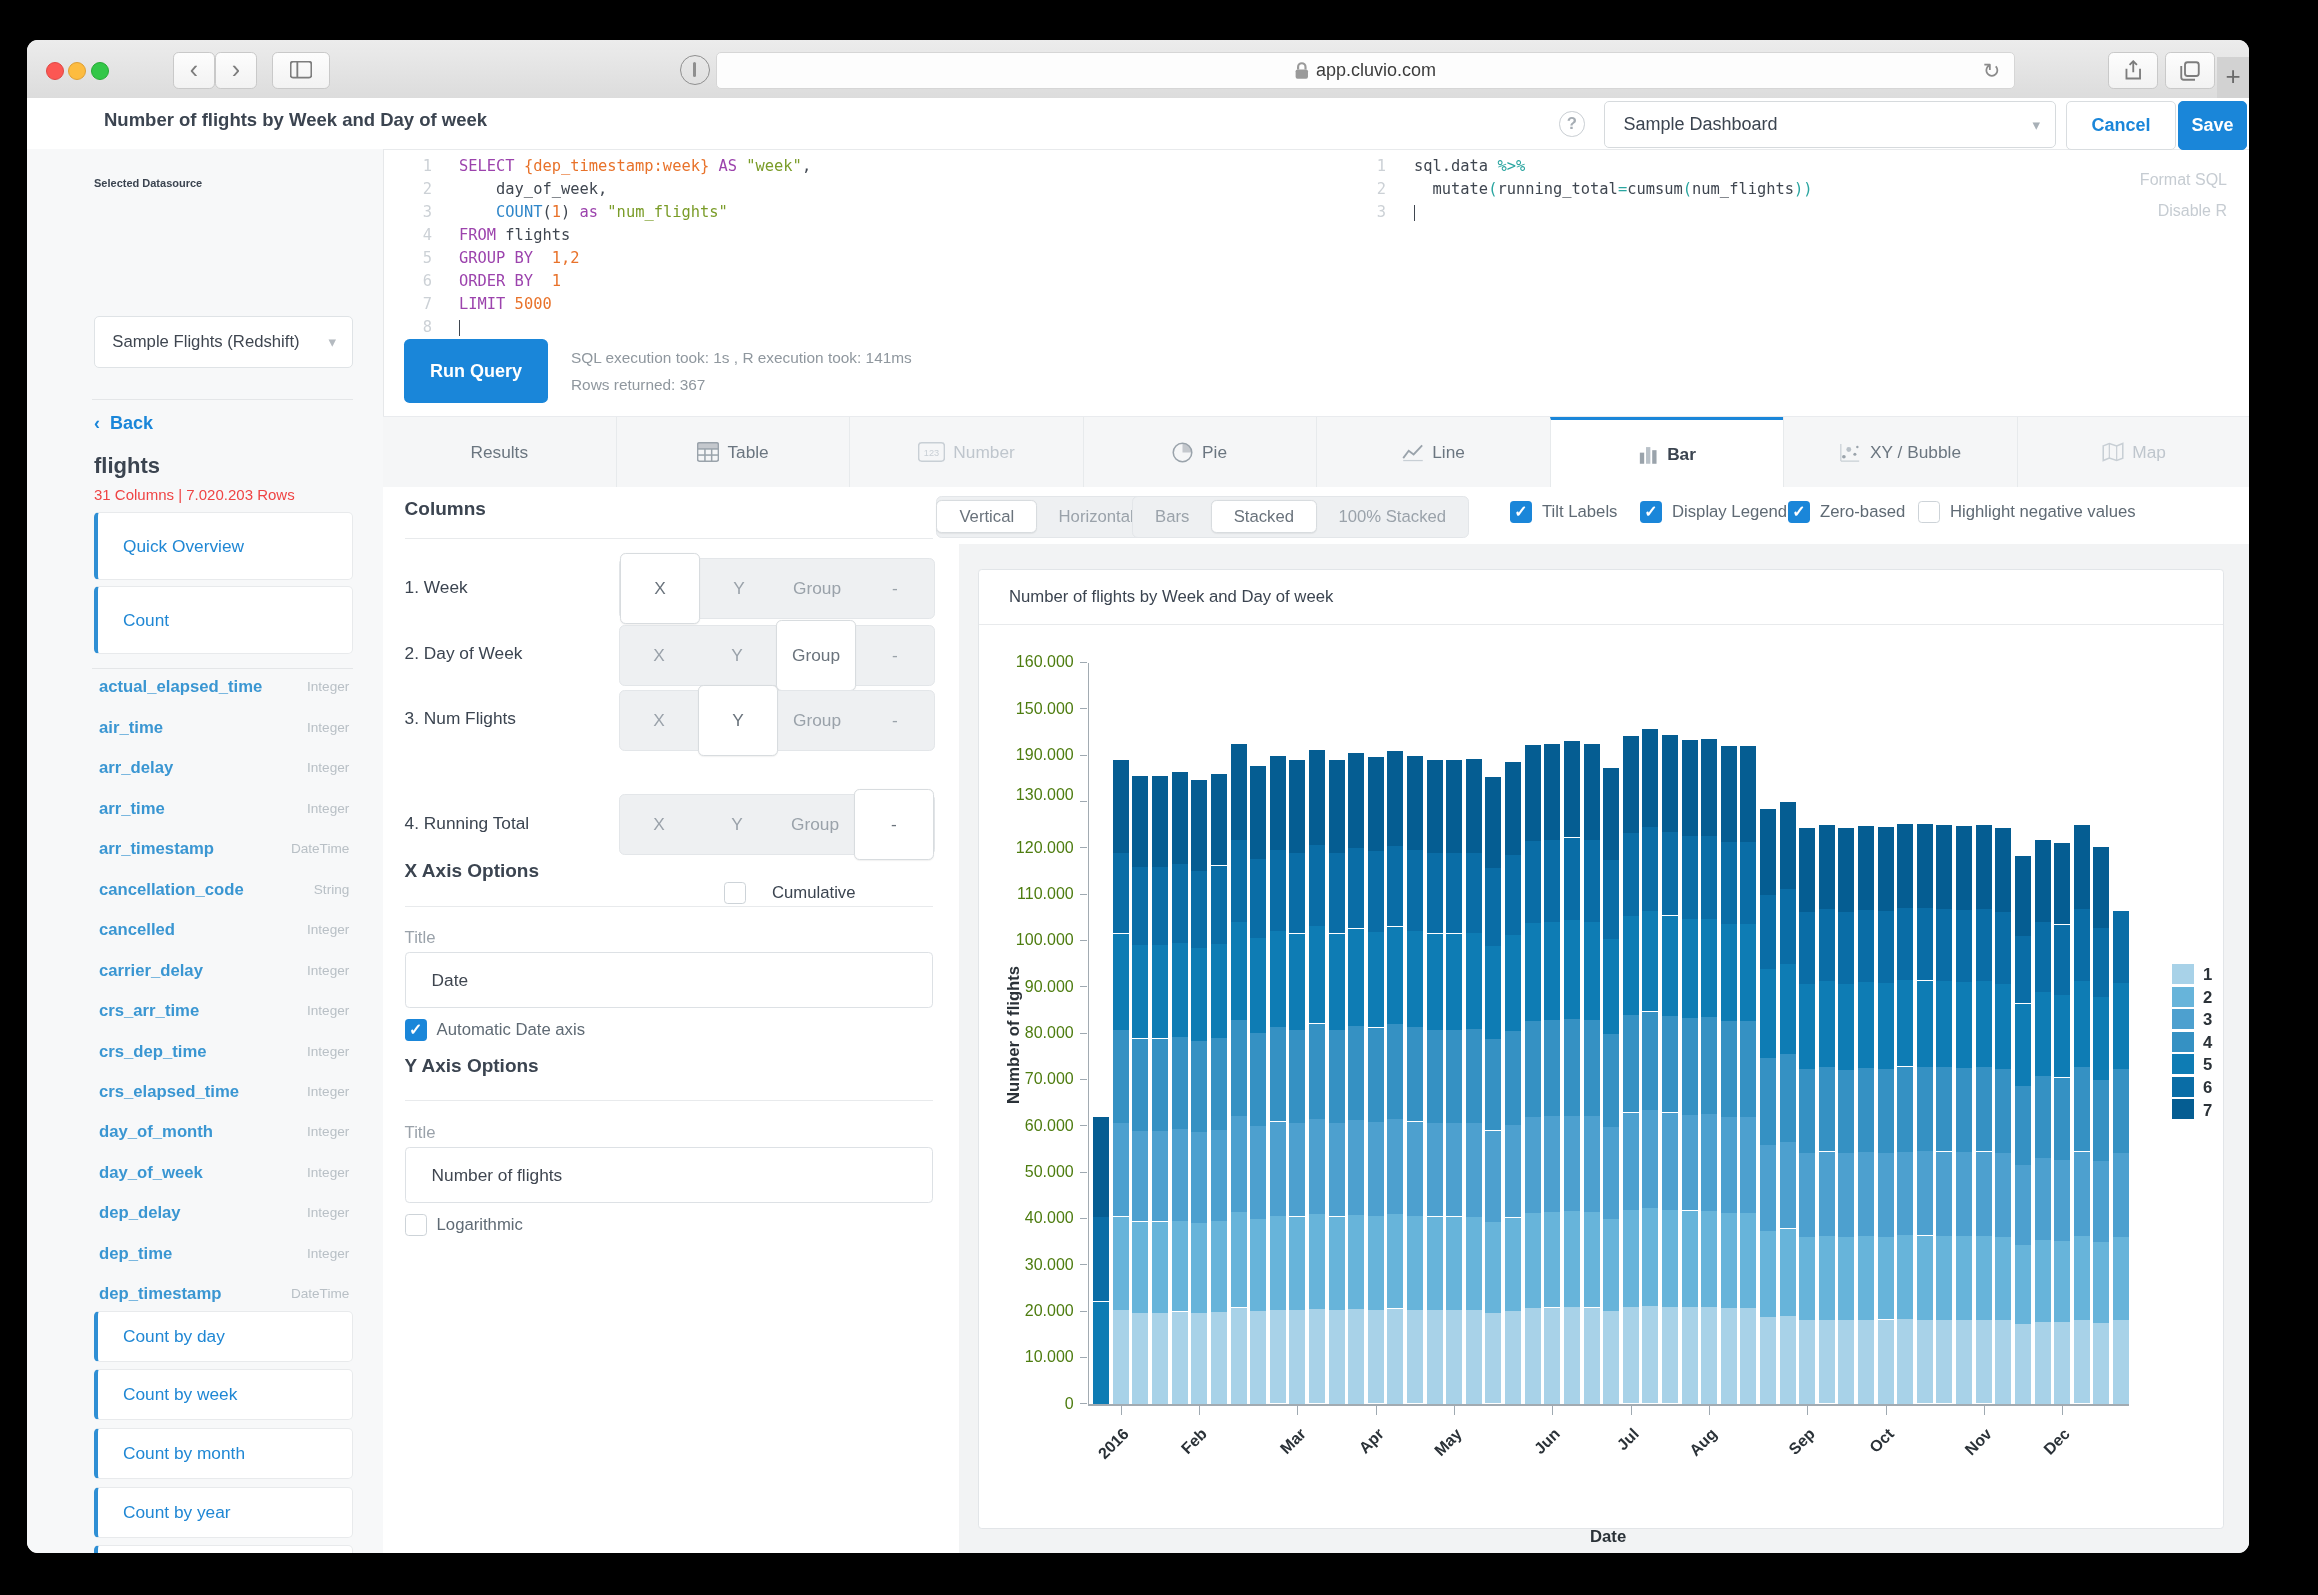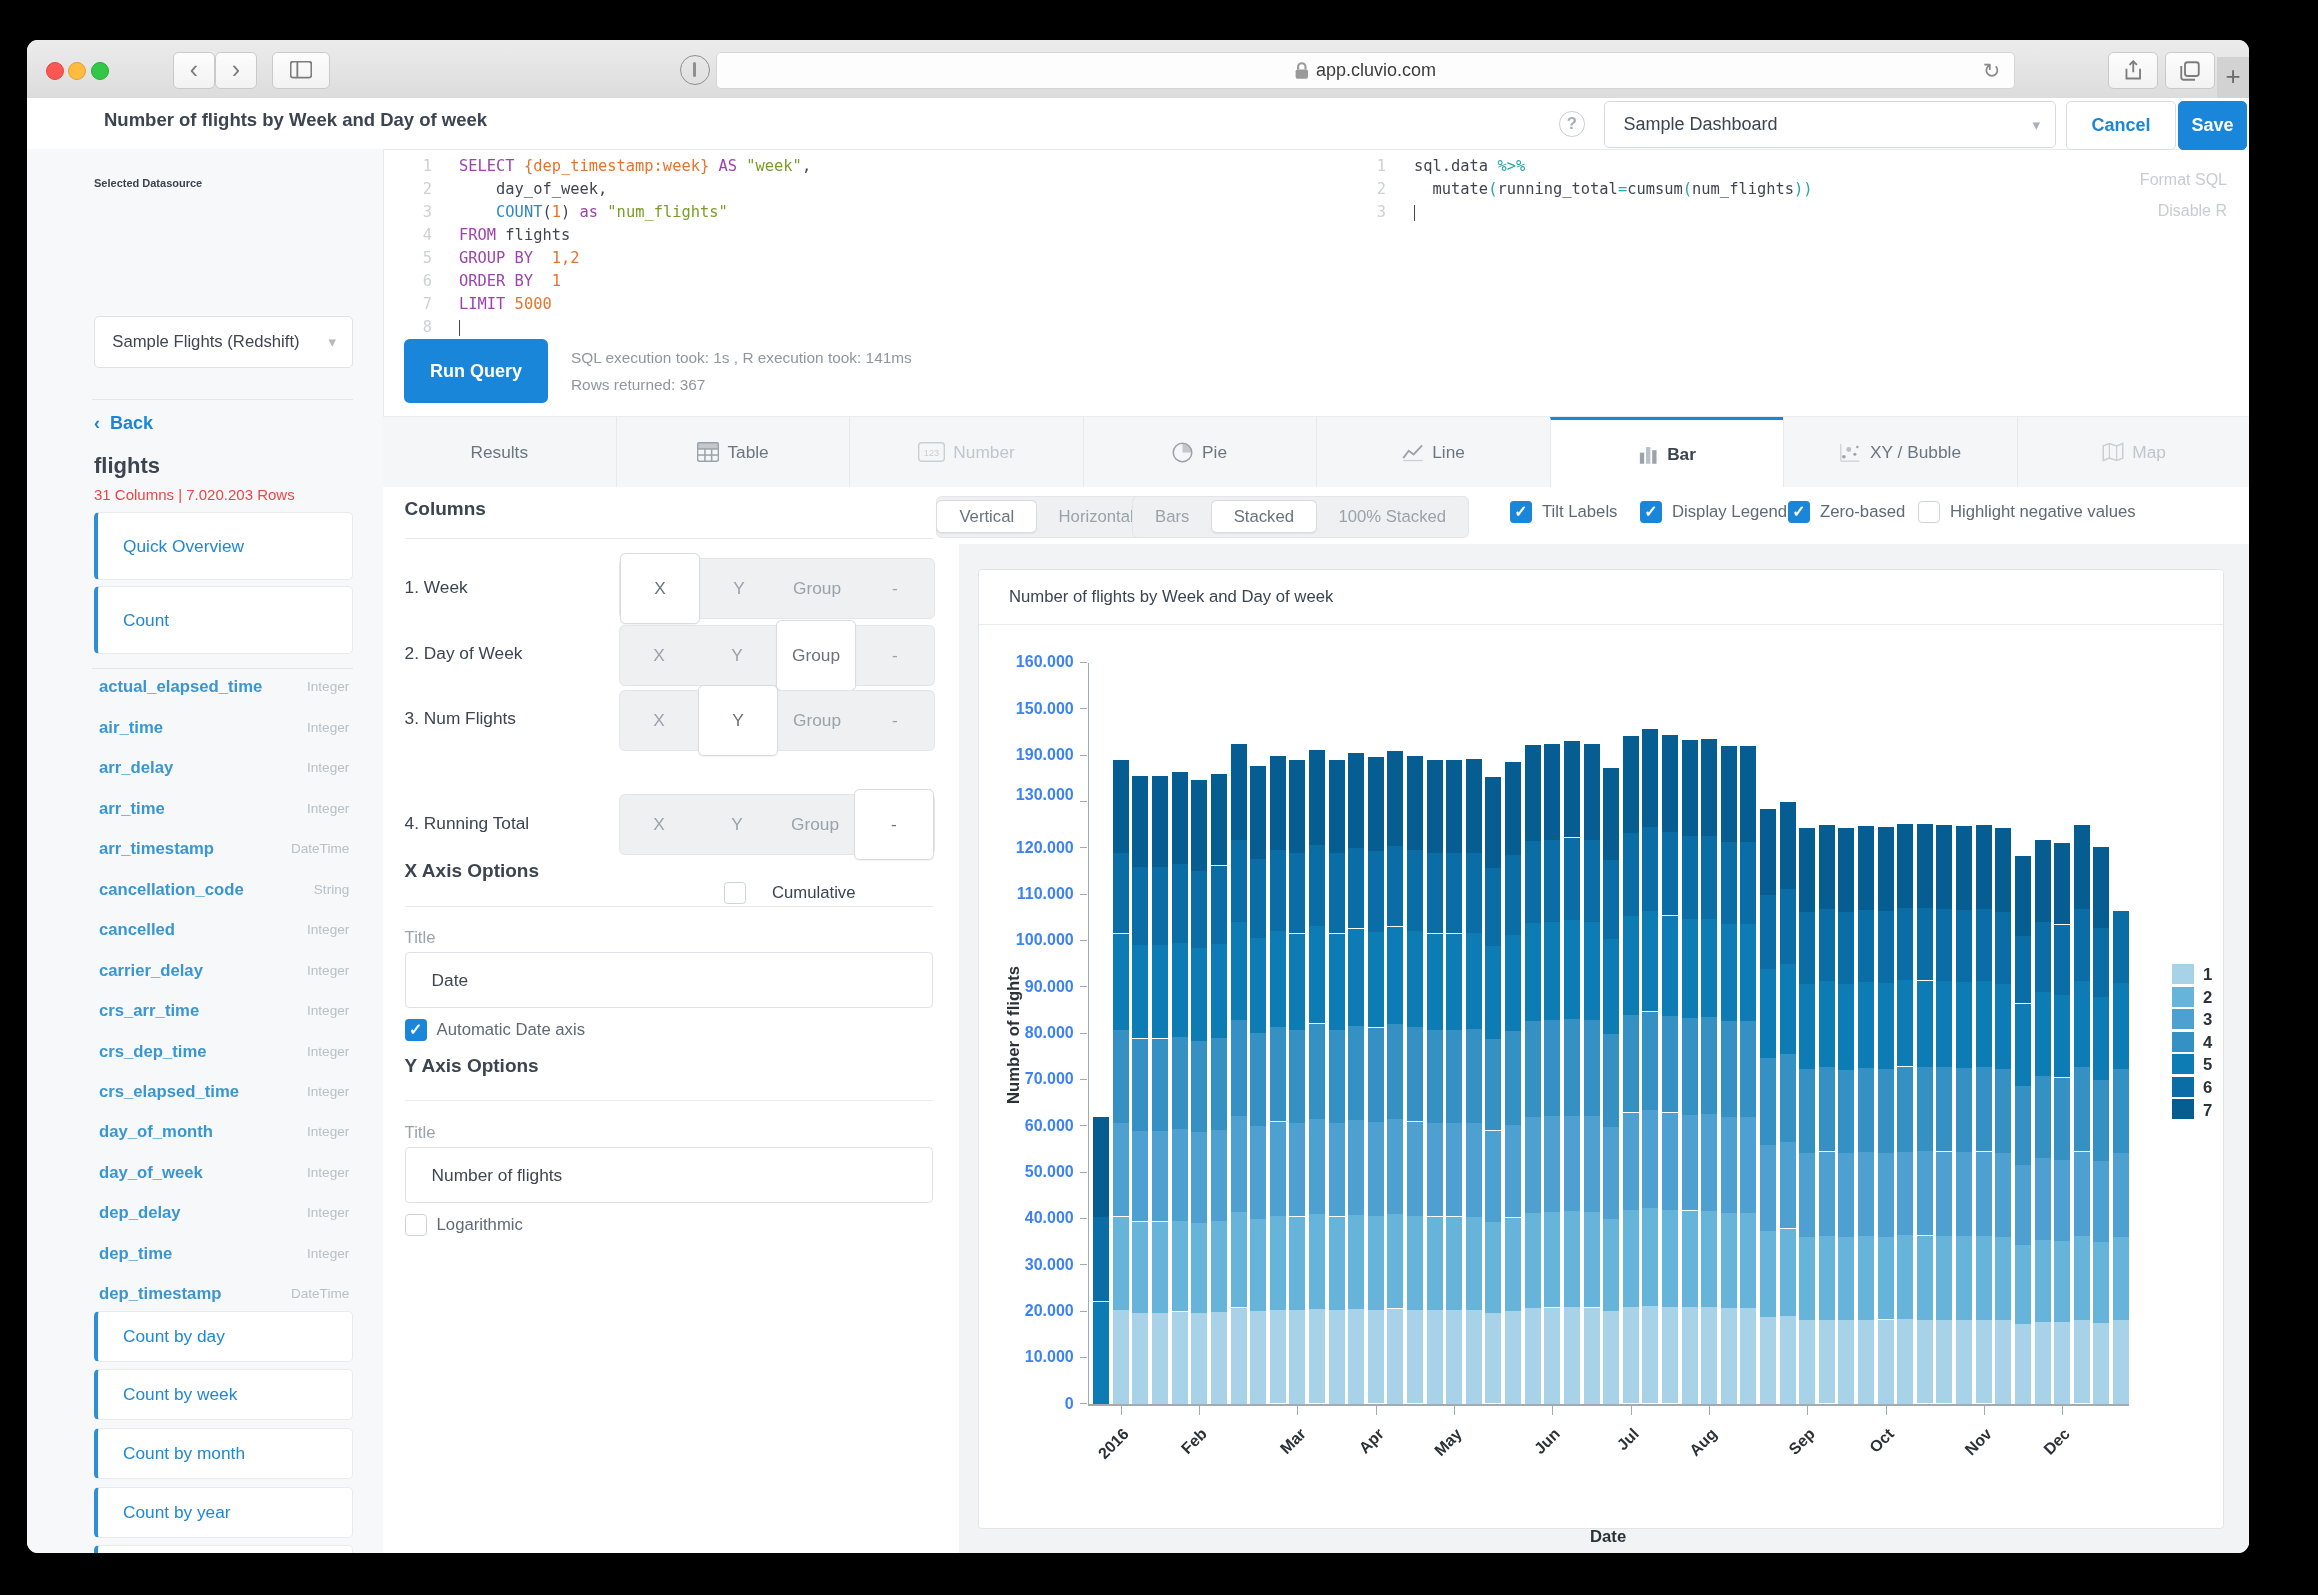--- a/index.html
+++ b/index.html
@@ -96,21 +96,21 @@
   .mini-label{position:absolute;left:21.6px;font-size:16.7px;color:#9aa2aa;}
   .cfg-input{position:absolute;left:21.6px;width:528px;height:56px;background:#fff;border:0.6px solid #dde1e5;
     border-radius:4.3px;display:flex;align-items:center;padding-left:26px;box-sizing:border-box;
     font-size:17.3px;color:#3f4650;}
   
   #chartgutter{position:absolute;left:932px;top:504px;width:1290px;height:1009px;background:#f2f3f4;}
   #chartcard{position:absolute;left:951px;top:529px;width:1246px;height:960px;background:#fff;
     border:0.6px solid #e2e5e8;border-radius:3.7px;box-sizing:border-box;}
   #chart-title{position:absolute;left:30px;top:17.3px;font-size:16.7px;color:#3b4450;}
   #chart-title-div{position:absolute;left:0;top:54px;width:100%;height:0.6px;background:#e8eaec;}
-  .ytick-label{position:absolute;text-align:right;width:99px;font-size:16px;color:#3b82f6;font-weight:700;}
+  .ytick-label{position:absolute;text-align:right;width:99px;font-size:16px;color:#4d7c0f;font-weight:400;}
   .ytick-dash{position:absolute;width:7.4px;height:1.2px;background:#9fa9b1;}
   .xtick-dash{position:absolute;width:1.2px;height:8.6px;background:#9fa9b1;}
   .xlab{position:absolute;width:93px;text-align:right;font-size:16px;color:#2b3238;font-weight:600;
     transform:rotate(-45deg);transform-origin:100% 0;}
   #yaxisline{position:absolute;background:#a2abb2;}
   #xaxisline{position:absolute;background:#a2abb2;}
   .barseg{position:absolute;}
   .legend-sw{position:absolute;width:22px;height:20.4px;}
   .legend-lb{position:absolute;font-size:16.7px;color:#2b3238;font-weight:600;}
   #ylabel-rot{position:absolute;font-size:16.7px;font-weight:700;color:#2b3238;transform:rotate(-90deg);

